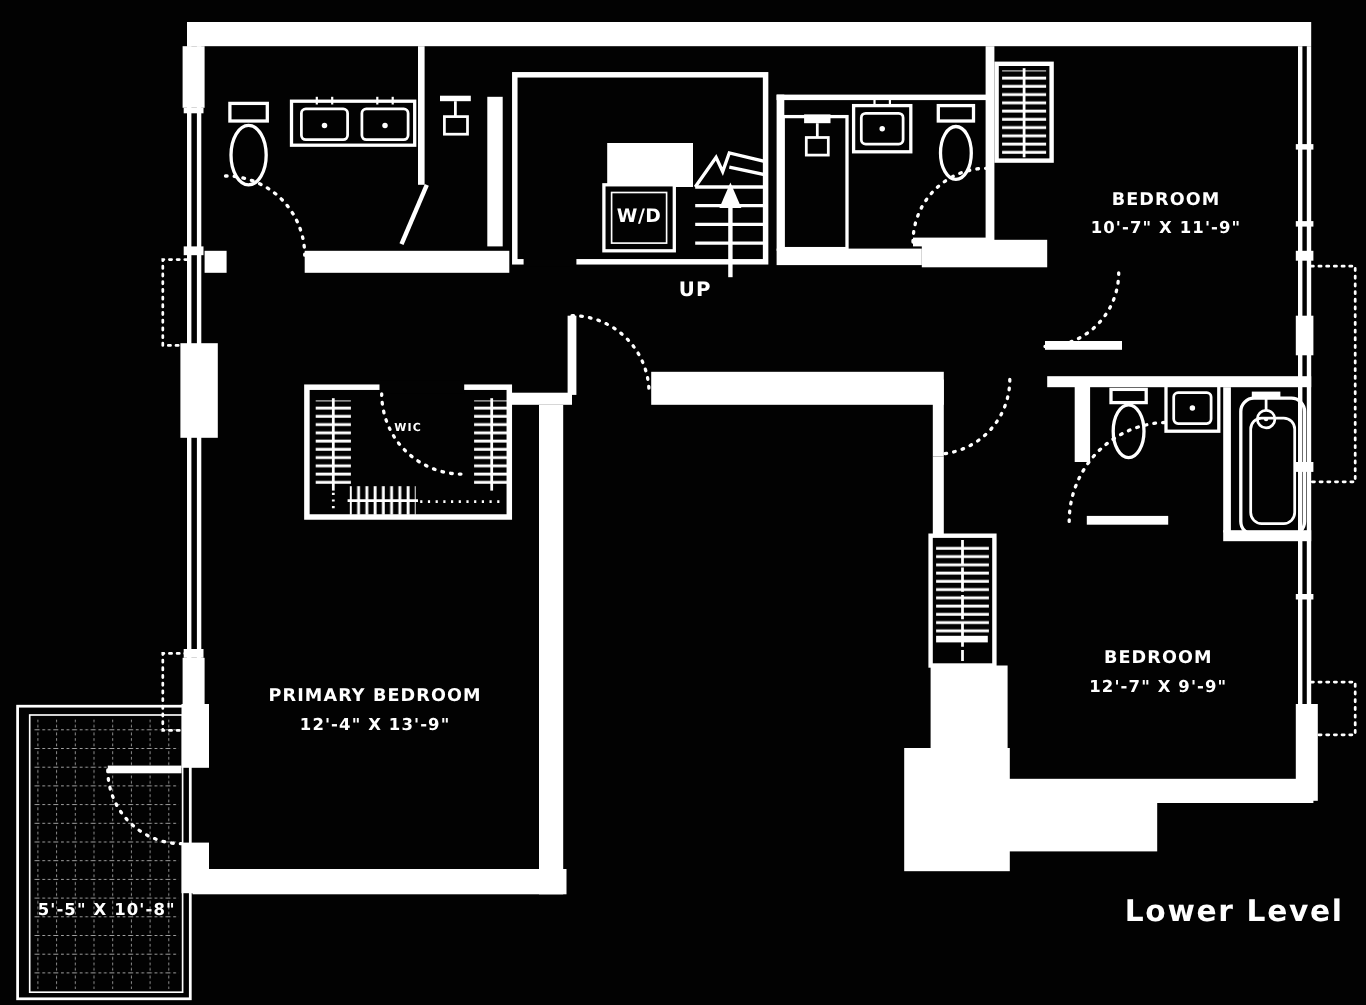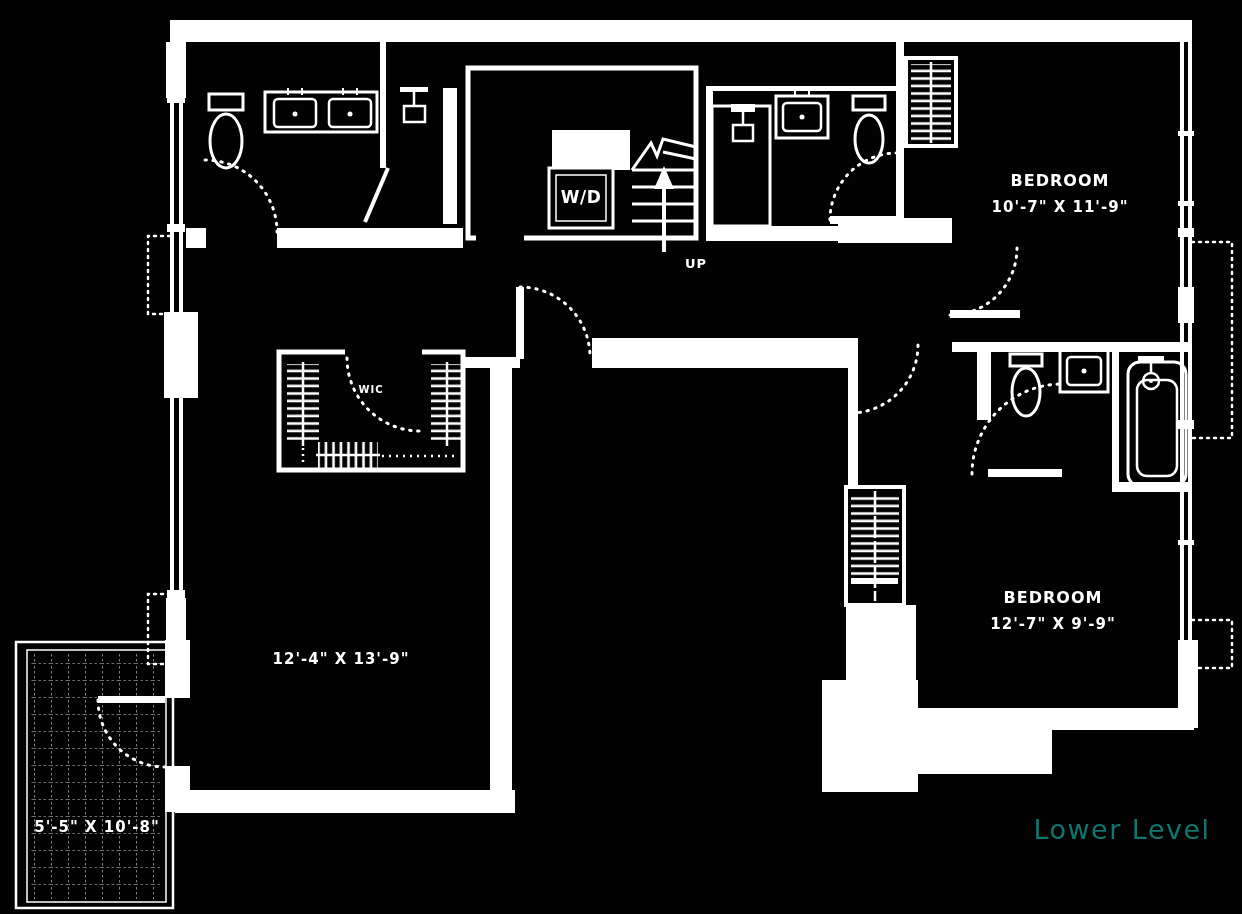--- a/index.html
+++ b/index.html
@@ -9,21 +9,21 @@
   }
   .plan svg{position:absolute;left:0;top:0;}
   .lbl{
     position:absolute;transform:translate(-50%,-50%);
     color:#fff;font-weight:bold;text-align:center;white-space:nowrap;
     letter-spacing:1px;line-height:26px;
   }
   .lbl.wrap{white-space:normal;}
   .title{
     position:absolute;transform:translate(-50%,-50%);
-    color:#0f766e;font-weight:normal;letter-spacing:1.5px;white-space:nowrap;
+    color:#ffffff;font-weight:bold;letter-spacing:1.5px;white-space:nowrap;
   }
 </style>
 </head>
 <body>
 
 <div class="plan">
 
 <svg width="1242" height="914" viewBox="0 0 1242 914">
   <defs>
     <pattern id="tile" width="17" height="17" patternUnits="userSpaceOnUse">
@@ -240,25 +240,26 @@
     <rect x="30" y="654" width="132" height="245" fill="url(#tile)"></rect>
   </g>
 </svg>
 
   <div class="lbl" style="left:1060px;top:181px;font-size:16px">BEDROOM</div>
   <div class="lbl" style="left:1060px;top:207px;font-size:15px">10'-7" X 11'-9"</div>
 
   <div class="lbl" style="left:1053px;top:598px;font-size:16px">BEDROOM</div>
   <div class="lbl" style="left:1053px;top:624px;font-size:15px">12'-7" X 9'-9"</div>
 
+  <div class="lbl" style="left:341px;top:632px;font-size:16px">PRIMARY BEDROOM</div>
   <div class="lbl" style="left:341px;top:659px;font-size:15px">12'-4" X 13'-9"</div>
 
   <div class="lbl" style="left:97px;top:827px;font-size:15px">5'-5" X 10'-8"</div>
 
   <div class="lbl" style="left:371px;top:390px;font-size:10px">WIC</div>
 
   <div class="lbl" style="left:581px;top:197px;font-size:17px;letter-spacing:0.5px">W/D</div>
 
-  <div class="lbl" style="left:696px;top:264px;font-size:13px">UP</div>
+  <div class="lbl" style="left:632px;top:264px;font-size:18px">UP</div>
 
   <div class="title" style="left:1122px;top:829px;font-size:27px">Lower Level</div>
 
 </div>
 
 </body></html>

